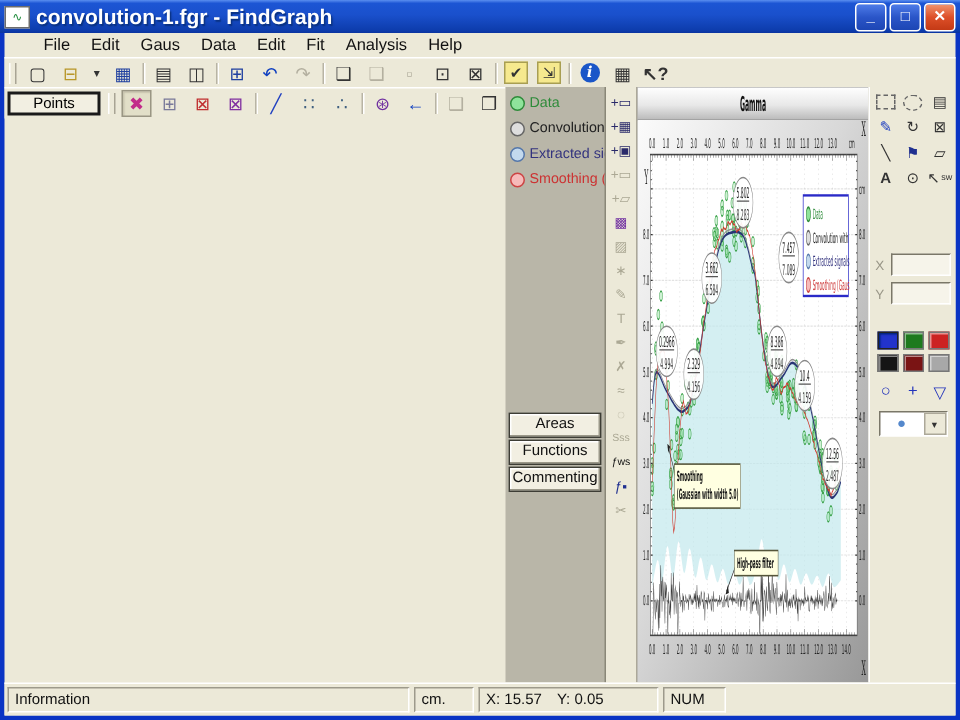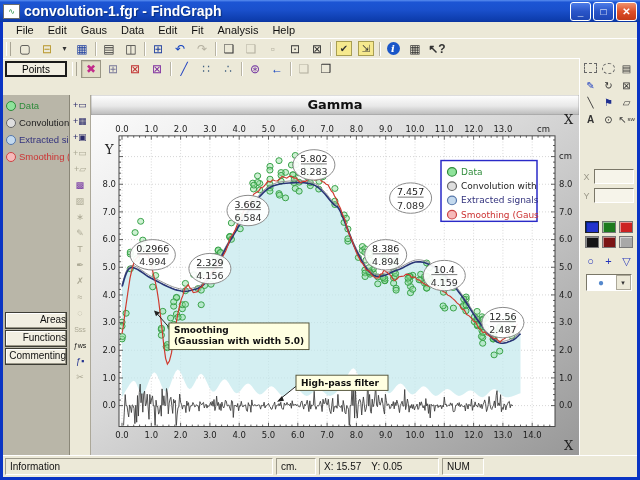--- a/index.html
+++ b/index.html
@@ -7,40 +7,40 @@
   
   .titlebar{height:22px;background:linear-gradient(180deg,#5a8ef0 0%,#1c55d4 10%,#1a50cc 45%,#0d3cac 92%,#0a34a0 100%);display:flex;align-items:center;padding:0 3px;flex:0 0 auto;}
   .title-icon{width:15px;height:13px;background:#fff;border:1px solid #6d6d6d;margin-right:4px;display:flex;align-items:center;justify-content:center;font-size:8px;color:#1d8a3a;}
   .title-text{color:#fff;font-weight:bold;font-size:14px;text-shadow:1px 1px 1px #09307e;flex:1;white-space:nowrap;overflow:hidden;}
   .winbtns{display:flex;gap:2px;}
   .winbtn{width:19px;height:17px;border:1px solid #fff;border-radius:3px;display:flex;align-items:center;justify-content:center;color:#fff;font-size:10px;font-weight:bold;background:linear-gradient(180deg,#4e7ce8,#2a55c8 50%,#1d46b4);}
   .winbtn.close{background:linear-gradient(180deg,#f0936e,#dd4f28 50%,#c43a16);}
   
   .winbody{flex:1;display:flex;flex-direction:column;border:3px solid #0a34c4;border-top:none;background:#ece9d8;min-height:0;}
   
-  .menubar{height:16px;display:flex;align-items:center;padding-left:6px;flex:0 0 auto;}
+  .menubar{height:16px;display:flex;align-items:center;padding-left:19px;flex:0 0 auto;}
   .menuitem{padding:1px 7px;color:#111;}
   
   .tb{display:flex;align-items:center;flex:0 0 auto;border-top:1px solid #fff;background:#ece9d8;}
   .tb1{height:19px;}
   .tb2{height:20px;}
   .grip{width:3px;height:14px;border-left:1px solid #fff;border-right:1px solid #a8a494;margin:0 3px;}
   .sep{width:1px;height:14px;background:#b8b4a4;box-shadow:1px 0 0 #fff;margin:0 2px;}
   .tbi{width:18px;height:16px;display:flex;align-items:center;justify-content:center;font-size:12px;color:#333;margin:0 1px;border:1px solid transparent;}
   .tbi.narrow{width:9px;font-size:8px;}
   .tbi.disabled{color:#b4b0a0;}
   .tbi.pressed{border:1px solid #9a9684;background:#e2dfc8;box-shadow:inset 1px 1px 1px #c8c4ae;}
   .tbi .yl{background:#f6e98e;border:1px solid #a89e52;width:14px;height:13px;display:flex;align-items:center;justify-content:center;font-size:10px;}
   .info-badge{width:13px;height:13px;border-radius:50%;background:#1a56c8;color:#fff;font-family:"DejaVu Serif",serif;font-style:italic;font-weight:bold;font-size:10px;display:flex;align-items:center;justify-content:center;}
   
-  .panel-btn{background:#f2efe2;border:1px solid #3d3d35;box-shadow:inset -1px -1px 0 #9a9788,inset 1px 1px 0 #fff;font-size:10px;height:15px;line-height:14px;text-align:right;margin:1px 2px;color:#111;}
+  .panel-btn{background:#f2efe2;border:1px solid #3d3d35;box-shadow:inset -1px -1px 0 #9a9788,inset 1px 1px 0 #fff;font-size:10px;height:15px;line-height:14px;text-align:center;margin:1px 2px;color:#111;}
   .points-btn{width:62px;height:16px;margin:0 2px 0 2px;border:2px solid #1a1a1a;box-shadow:none;background:#f2efe2;font-size:10px;line-height:12px;text-align:center;}
   
   .midzone{flex:1;display:flex;min-height:0;}
-  .left-stack{flex:1;display:flex;flex-direction:column;min-width:0;gap:16px;}
+  .left-stack{flex:1;display:flex;flex-direction:row;min-width:0;}
   .main{flex:1;display:flex;min-height:0;}
   .left-panel{width:66px;background:#b9b6a8;border-right:1px solid #8a8778;display:flex;flex-direction:column;padding-top:2px;flex:0 0 auto;overflow:hidden;}
   .legend-item{display:flex;align-items:center;height:17px;padding-left:3px;gap:3px;overflow:hidden;}
   .legend-dot{width:10px;height:10px;border-radius:50%;flex:0 0 auto;box-sizing:border-box;}
   .legend-label{font-size:9.5px;white-space:nowrap;}
   .lp-spacer{height:146px;}
   .side-strip{width:20px;background:#ece9d8;border-right:1px solid #aca899;display:flex;flex-direction:column;align-items:center;padding-top:2px;flex:0 0 auto;}
   .ss-item{width:17px;height:16px;display:flex;align-items:center;justify-content:center;font-size:9px;color:#2a2a6a;}
   .ss-item.disabled{color:#aba894;}
   .chart-host{flex:1;min-width:0;background:#9f9f9f;}

